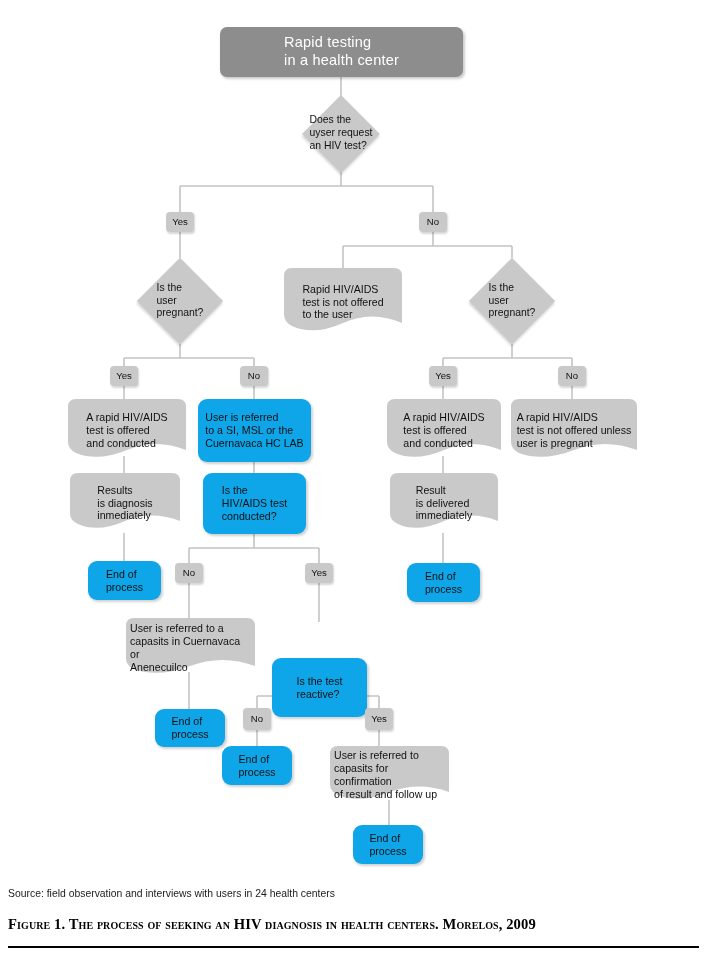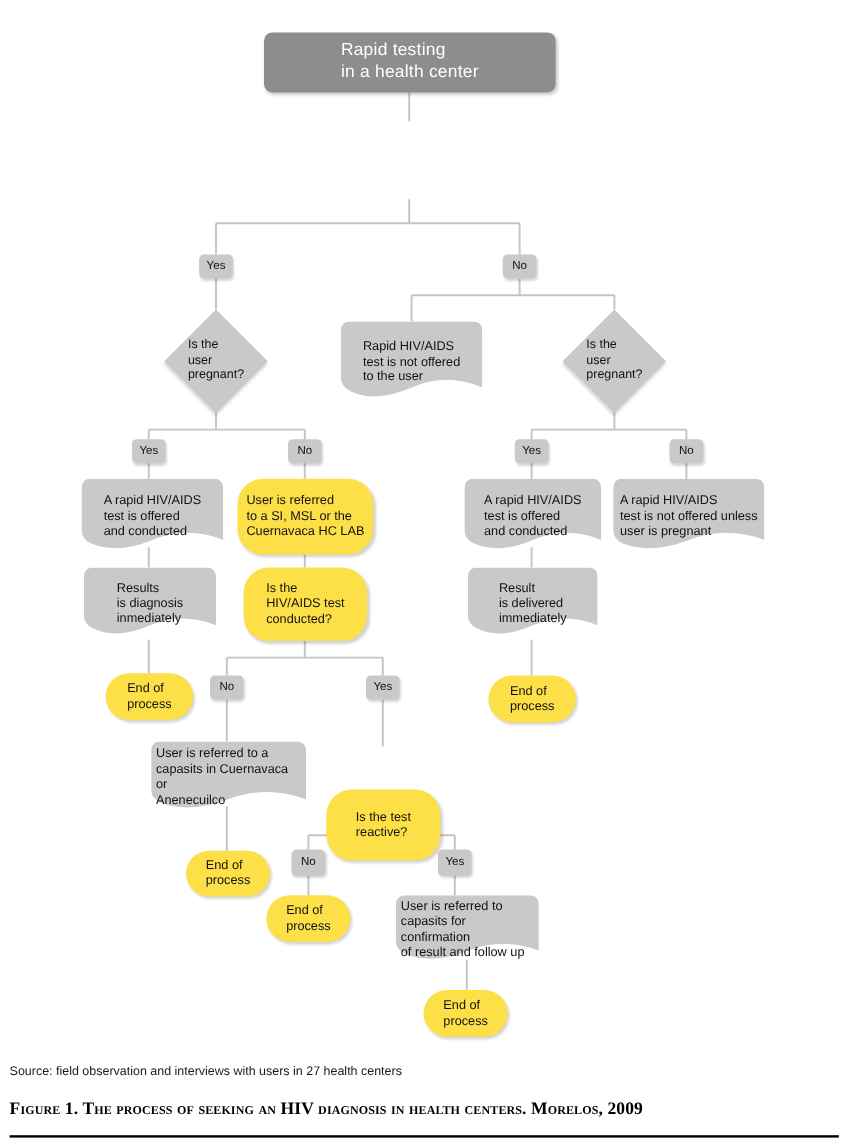--- a/index.html
+++ b/index.html
@@ -44,22 +44,22 @@
   .banner {
     background: #8d8d8d;
     color: #ffffff;
     border-radius: 7px;
     font-size: 14.5px;
     letter-spacing: .2px;
     box-shadow: 1.5px 2px 2.5px rgba(0,0,0,.20);
   }
   
   .rbox {
-    background: #fde047;
-    border-radius: 21px;
+    background: #0ea5e9;
+    border-radius: 9px;
     font-size: 10.6px;
     box-shadow: 1.5px 2px 2.5px rgba(0,0,0,.18);
   }
   
   .label {
     background: #c9c9c9;
     border-radius: 4px;
     font-size: 9.6px;
     box-shadow: 1px 1.5px 2px rgba(0,0,0,.16);
   }
@@ -185,20 +185,26 @@
       <line x1="379" y1="730" x2="379" y2="746"></line>
 
       <line x1="389" y1="800" x2="389" y2="825"></line>
     </svg>
 
     <div class="node banner" style="left:220px; top:27px; width:243px; height:50px;">
       <span class="node-text">Rapid testing
 in a health center</span>
     </div>
 
+    <div class="node diamond" style="left:281px; top:101px; width:120px; height:65px;">
+      <div class="dshape" style="width:55px; height:55px;"></div>
+      <span class="node-text">Does the
+uyser request
+an HIV test?</span>
+    </div>
 
     <div class="node label" style="left:166px; top:212px; width:28px; height:20px;">
       <span class="node-text">Yes</span>
     </div>
     <div class="node label" style="left:419px; top:212px; width:28px; height:20px;">
       <span class="node-text">No</span>
     </div>
 
     <div class="node diamond" style="left:126px; top:258px; width:108px; height:86px;">
       <div class="dshape" style="width:61px; height:61px;"></div>
@@ -351,17 +357,17 @@
 of result and follow up</span>
     </div>
 
     <div class="node rbox" style="left:353px; top:825px; width:70px; height:39px;">
       <span class="node-text">End of
 process</span>
     </div>
 
   </div>
 
-  <div class="source-line">Source: field observation and interviews with users in 27 health centers</div>
+  <div class="source-line">Source: field observation and interviews with users in 24 health centers</div>
   <div class="fig-caption">Figure 1. The process of seeking an HIV diagnosis in health centers. Morelos, 2009</div>
   <div class="rule"></div>
 
 </div>
 
 </body></html>

